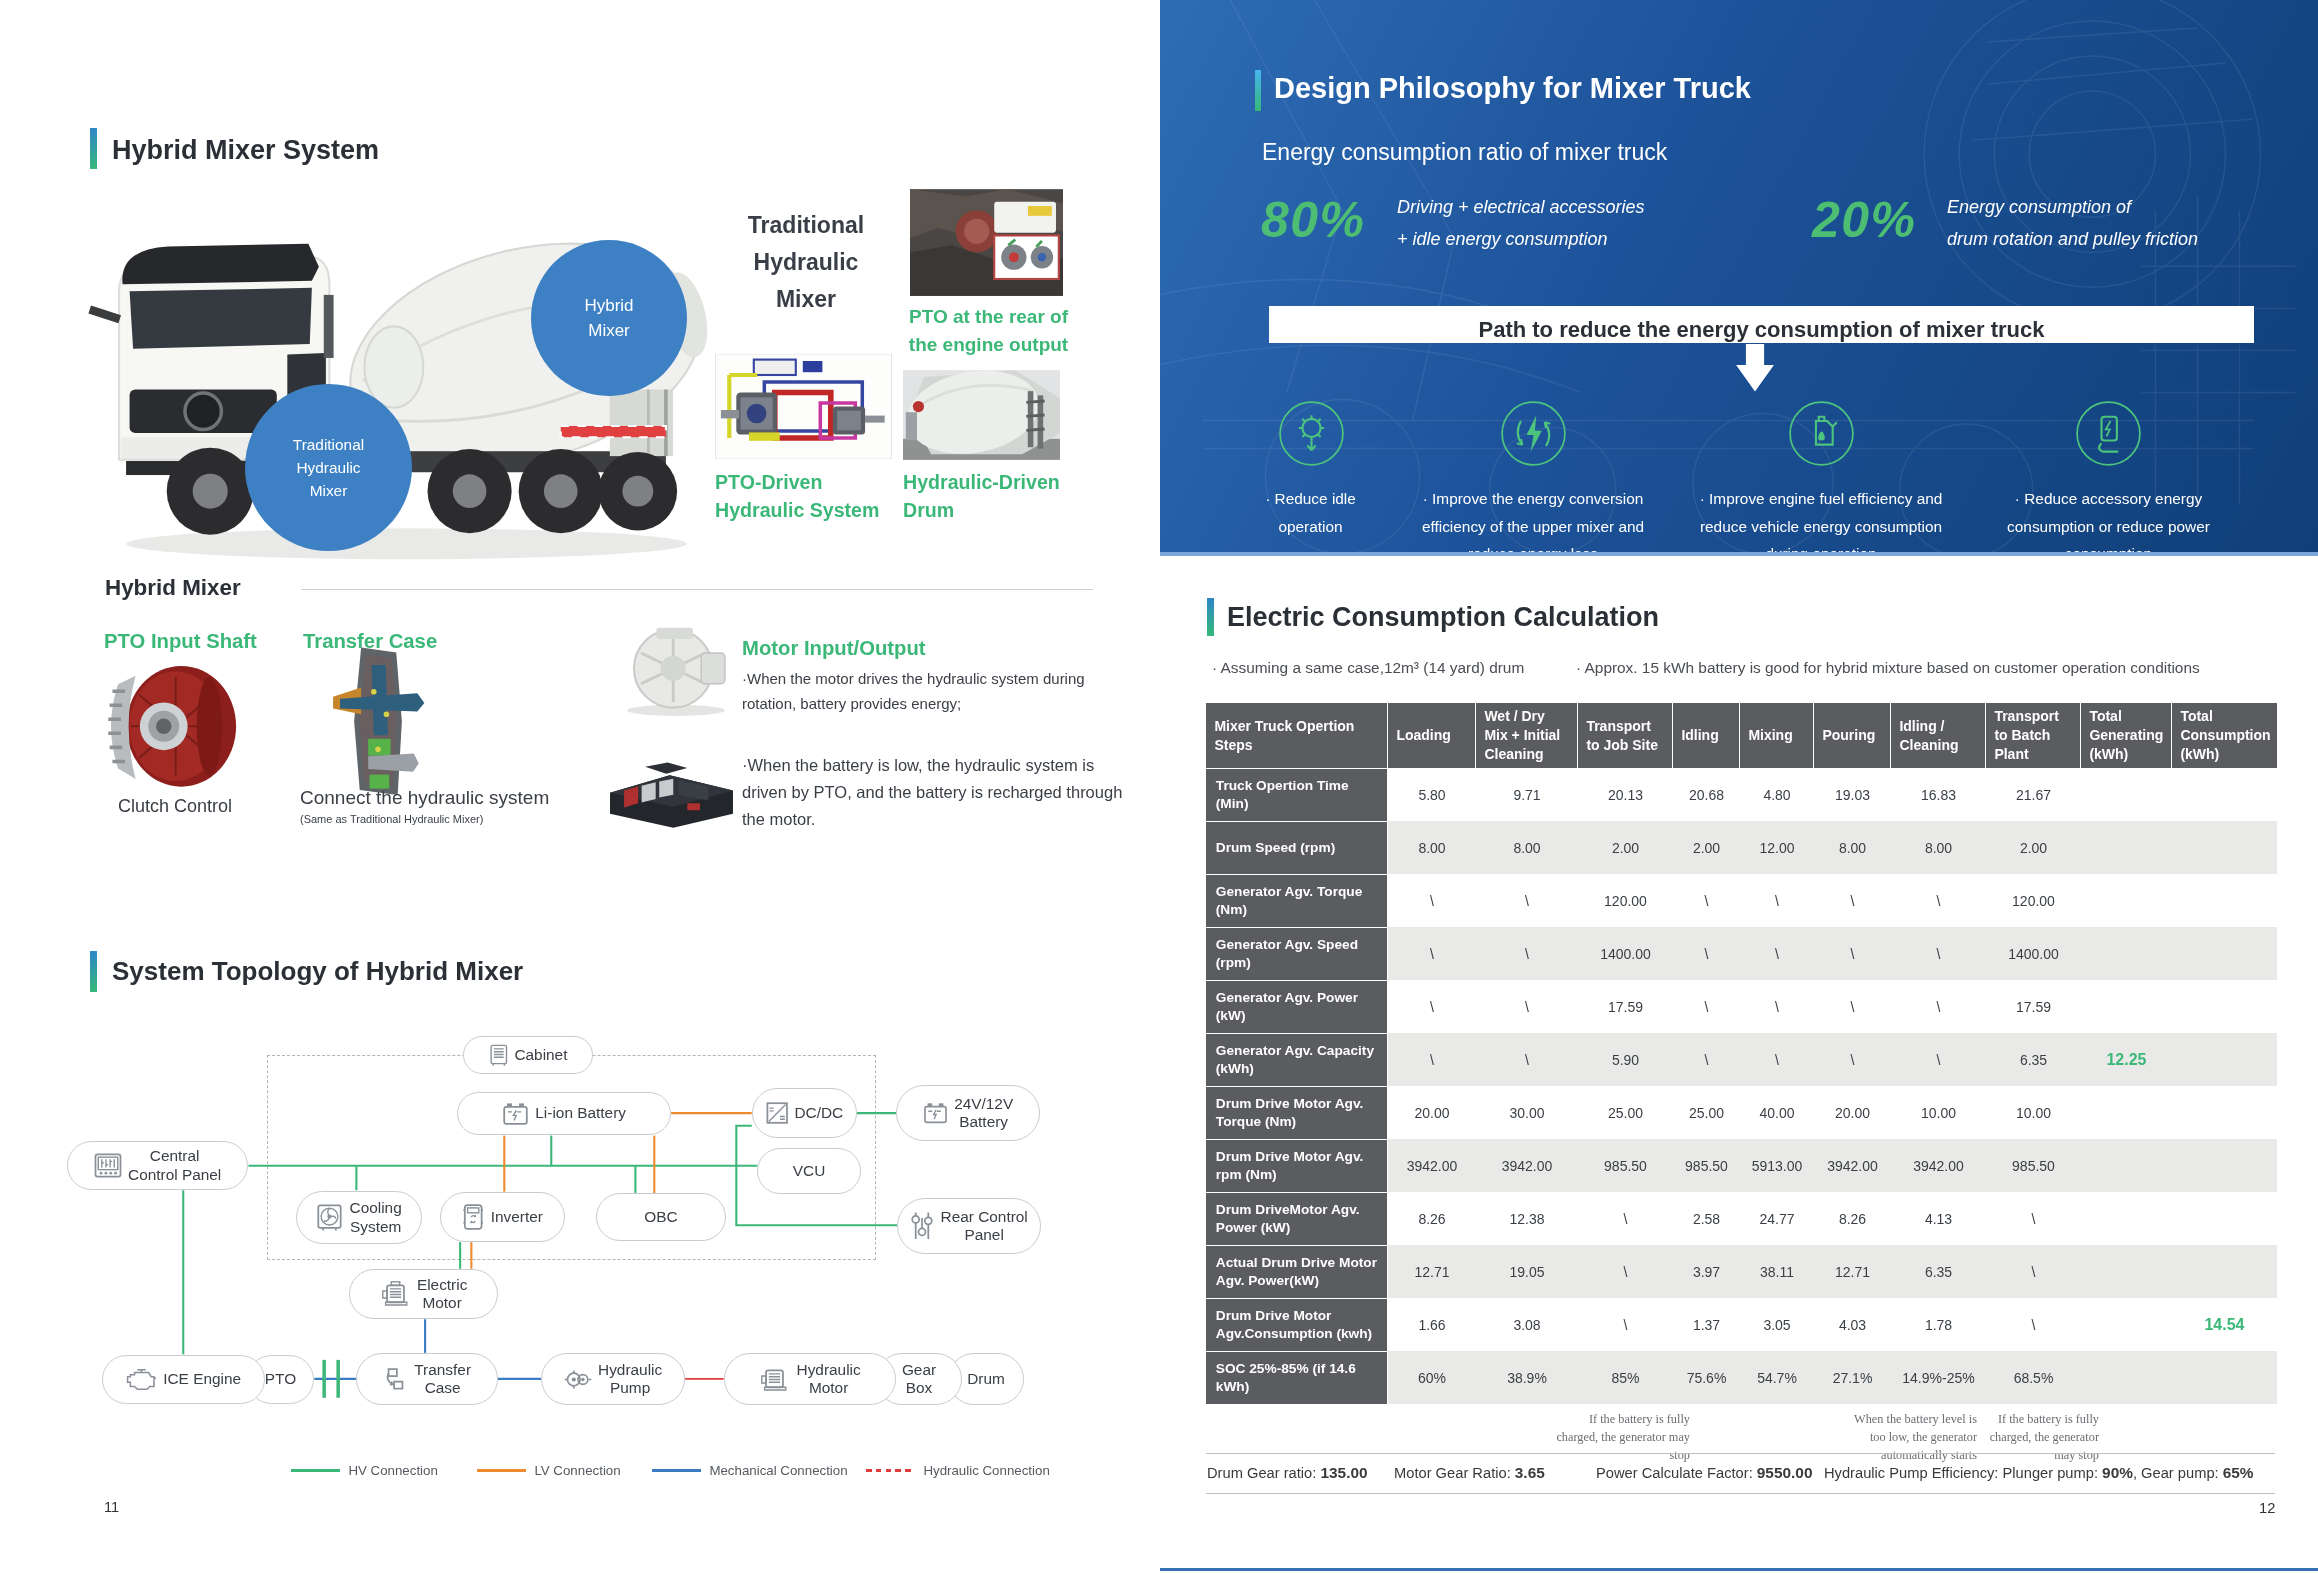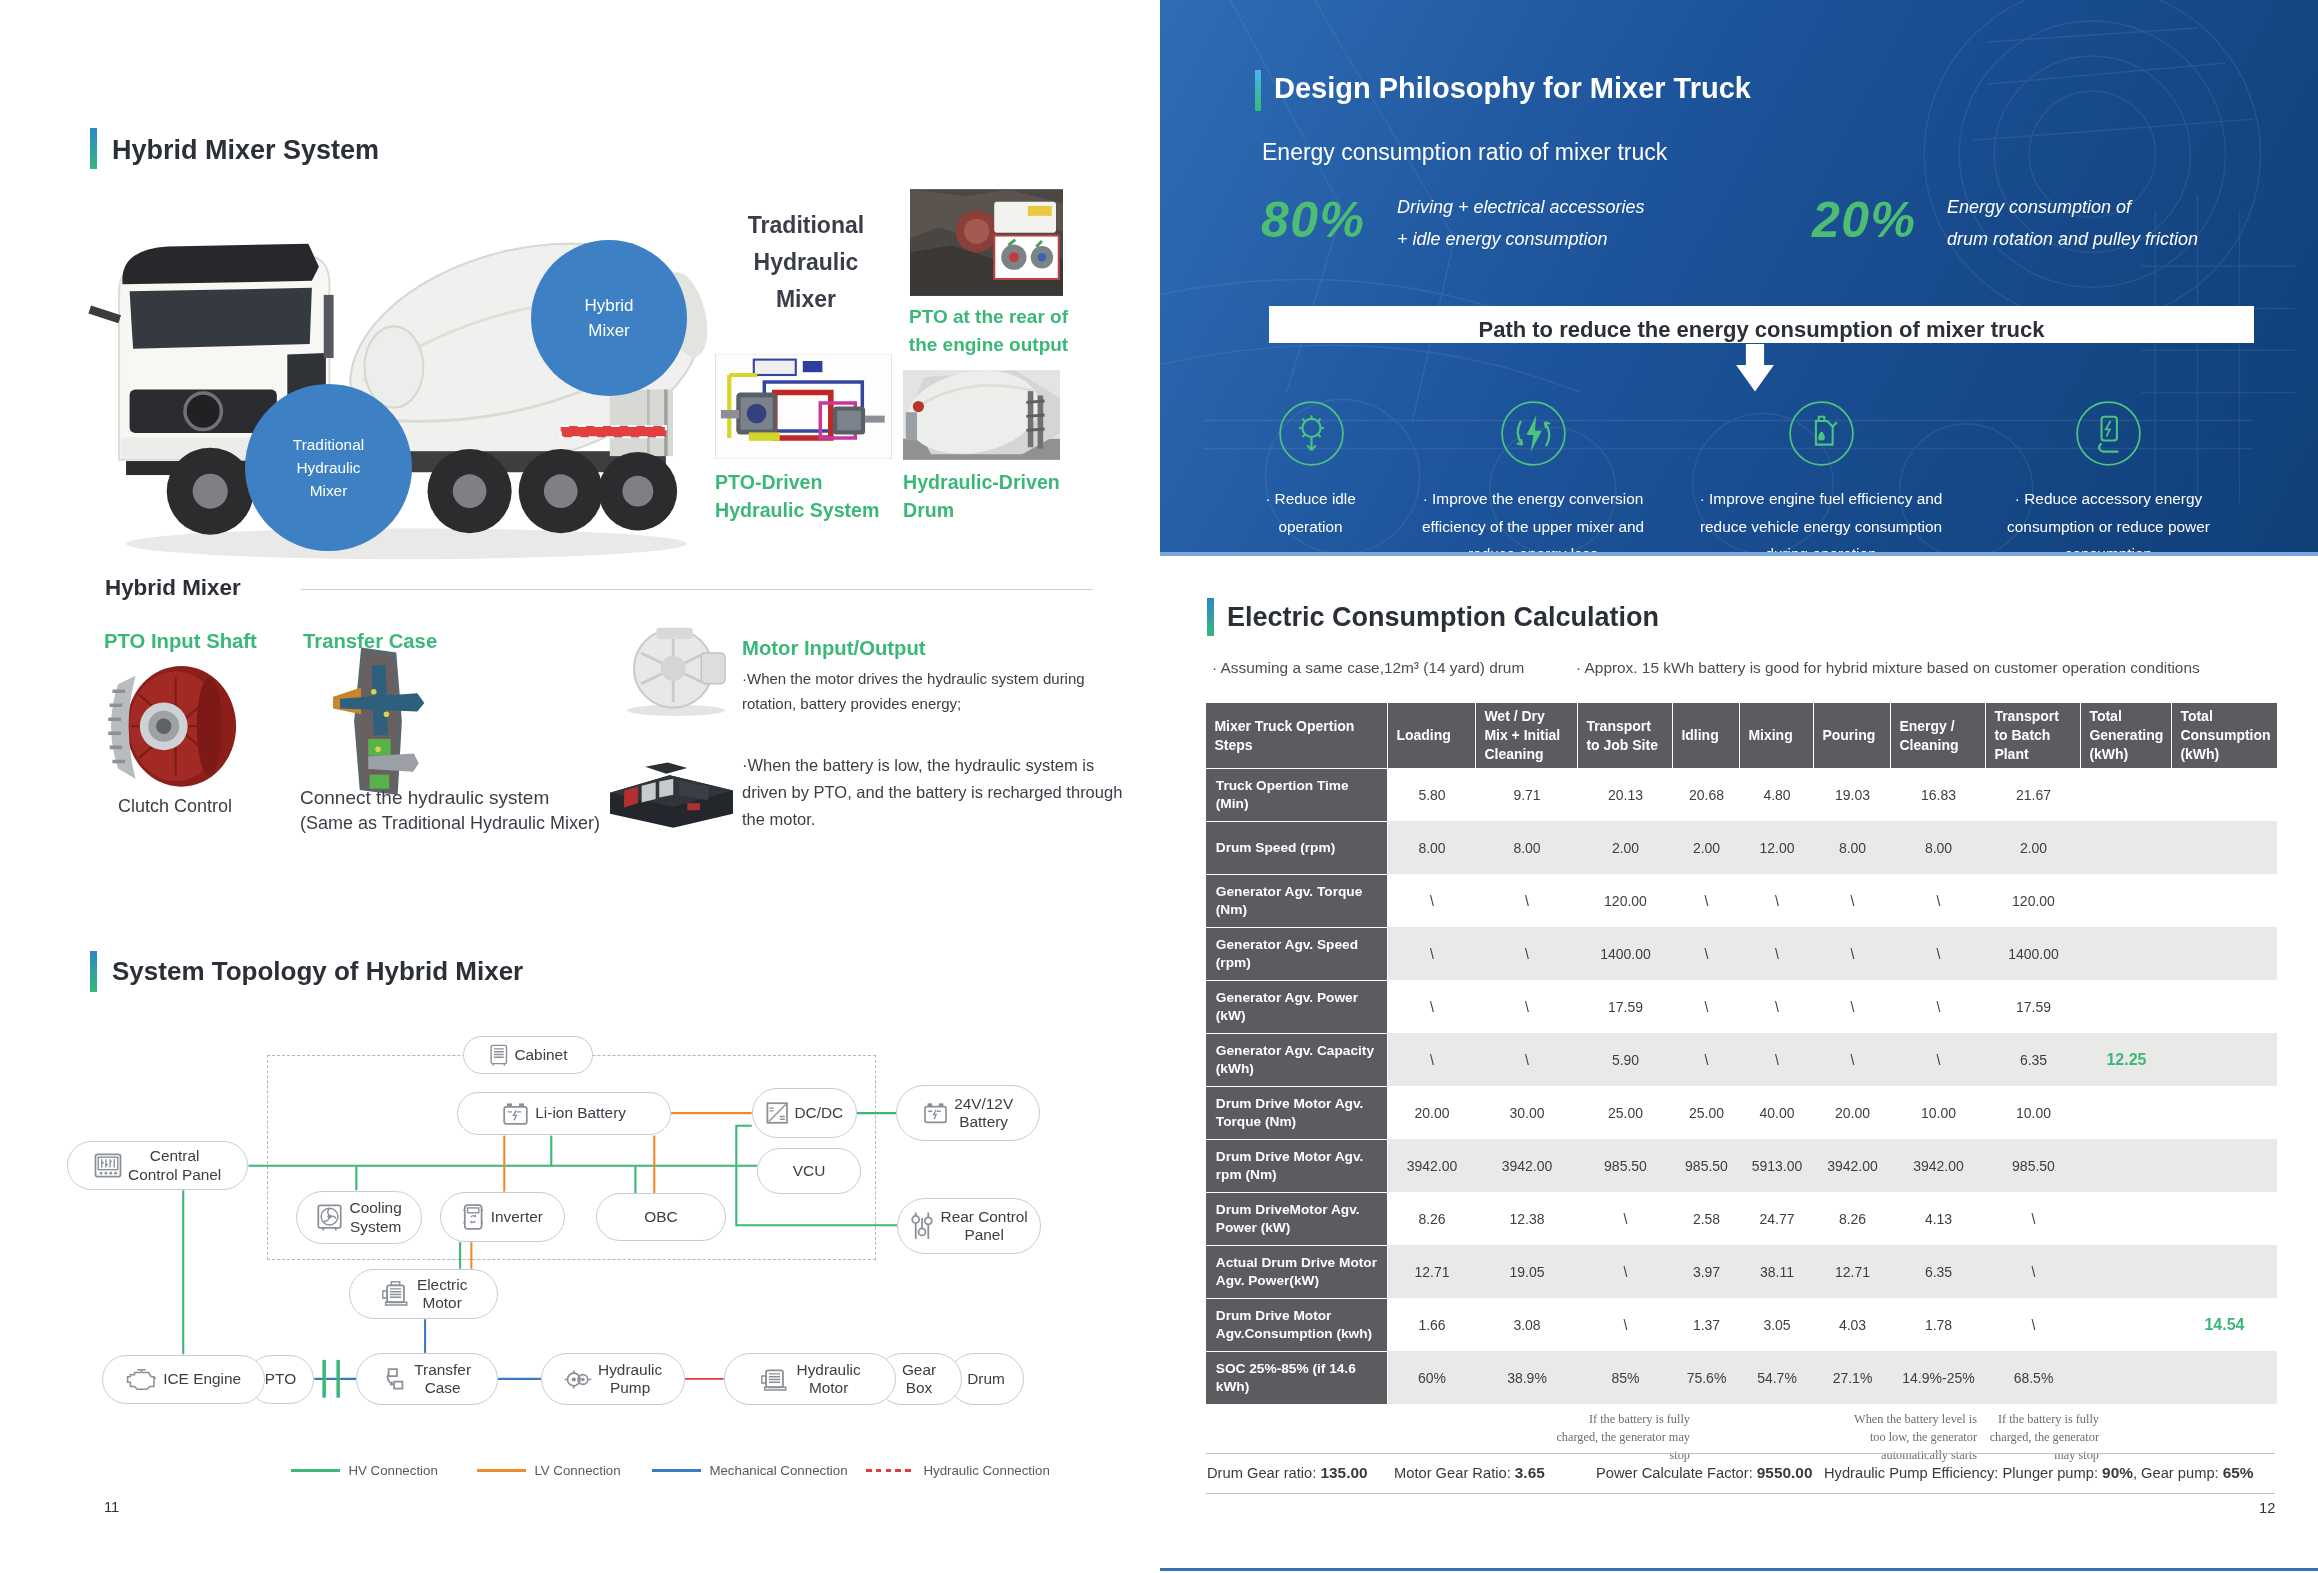--- a/index.html
+++ b/index.html
@@ -230,21 +230,21 @@
     <path d="M30 52 L50 46 L50 70 L30 76 Z" fill="#b03030"></path>
     <path d="M55 45 L75 40 L75 64 L55 69 Z" fill="#c8cacd"></path>
     <path d="M80 39 L100 35 L100 58 L80 62 Z" fill="#c8cacd"></path>
     <path d="M108 38 L150 46 L150 66 L108 58 Z" fill="#3a3f45"></path>
     <rect x="120" y="70" width="18" height="10" fill="#b03030"></rect>
     <path d="M60 18 L92 12 L120 20 L90 28 Z" fill="#2c3035"></path>
   </svg>
 
   <div class="abs dark-caption" style="left:118px; top:796px; font-size:18px;">Clutch Control</div>
   <div class="abs dark-caption" style="left:300px; top:787px; font-size:19px;">Connect the hydraulic system</div>
-  <div class="abs dark-caption" style="left:300px; top:813px; font-size:18px;">(Same as Traditional Hydraulic Mixer)</div>
+  <div class="abs dark-caption" style="left:300px; top:813px; font-size:11px;">(Same as Traditional Hydraulic Mixer)</div>
 
   <div class="abs dark-caption" style="left:742px; top:667px; width:396px; font-size:15px; line-height:1.65;">·When the motor drives the hydraulic system during rotation, battery provides energy;</div>
   <div class="abs dark-caption" style="left:742px; top:752px; width:396px; font-size:16.5px; line-height:1.65;">·When the battery is low, the hydraulic system is driven by PTO, and the battery is recharged through the motor.</div>
 
   <div class="abs accent-bar" style="left:90px; top:951px; height:41px;"></div>
   <div class="abs sec-title" style="left:112px; top:956px; font-size:26px;">System Topology of Hybrid Mixer</div>
 
   <div class="dashed-box" style="left:267px; top:1055px; width:609px; height:205px;"></div>
 
   <svg class="abs" style="left:0; top:0; pointer-events:none;" width="1160" height="1573" viewBox="0 0 1654 2244">
@@ -533,21 +533,21 @@
   <div class="abs" style="left:1576px; top:659px; font-size:15.4px; color:#4a4e52;">·  Approx. 15 kWh battery is good for hybrid mixture based on customer operation conditions</div>
 
   <div id="calc-table">
       <div class="th">Mixer Truck Opertion Steps</div>
       <div class="th">Loading</div>
       <div class="th">Wet / Dry Mix + Initial Cleaning</div>
       <div class="th">Transport to Job Site</div>
       <div class="th">Idling</div>
       <div class="th">Mixing</div>
       <div class="th">Pouring</div>
-      <div class="th">Energy / Cleaning</div>
+      <div class="th">Idling / Cleaning</div>
       <div class="th">Transport to Batch Plant</div>
       <div class="th">Total Generating (kWh)</div>
       <div class="th last">Total Consumption (kWh)</div>
       <div class="tl">Truck Opertion Time (Min)</div>
       <div class="td even">5.80</div>
       <div class="td even">9.71</div>
       <div class="td even">20.13</div>
       <div class="td even">20.68</div>
       <div class="td even">4.80</div>
       <div class="td even">19.03</div>

